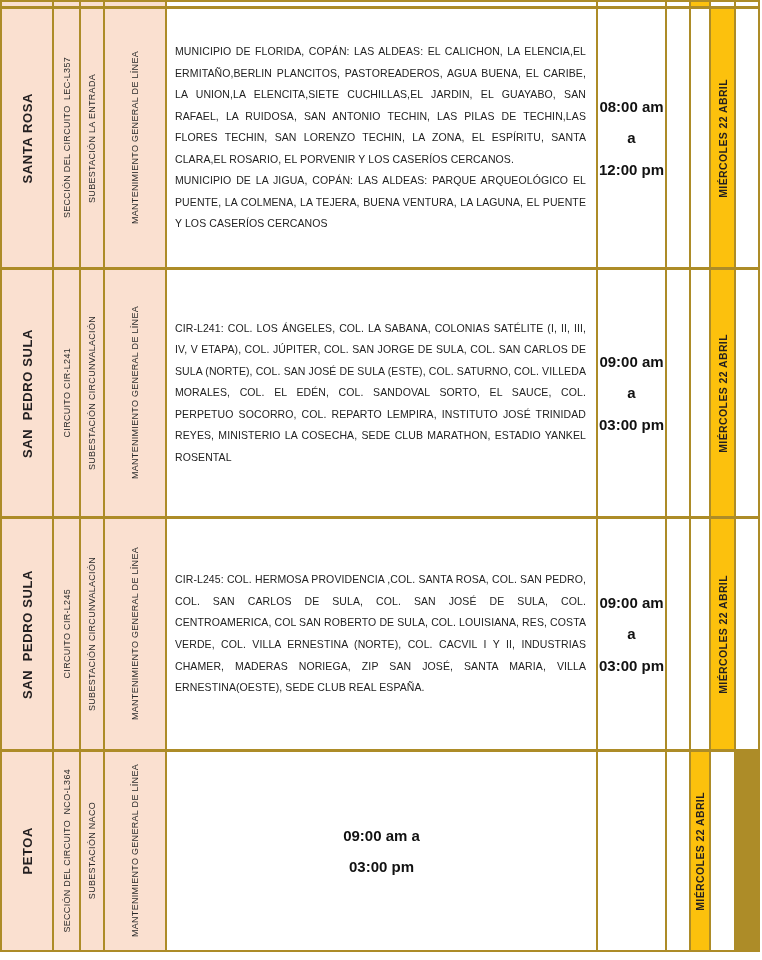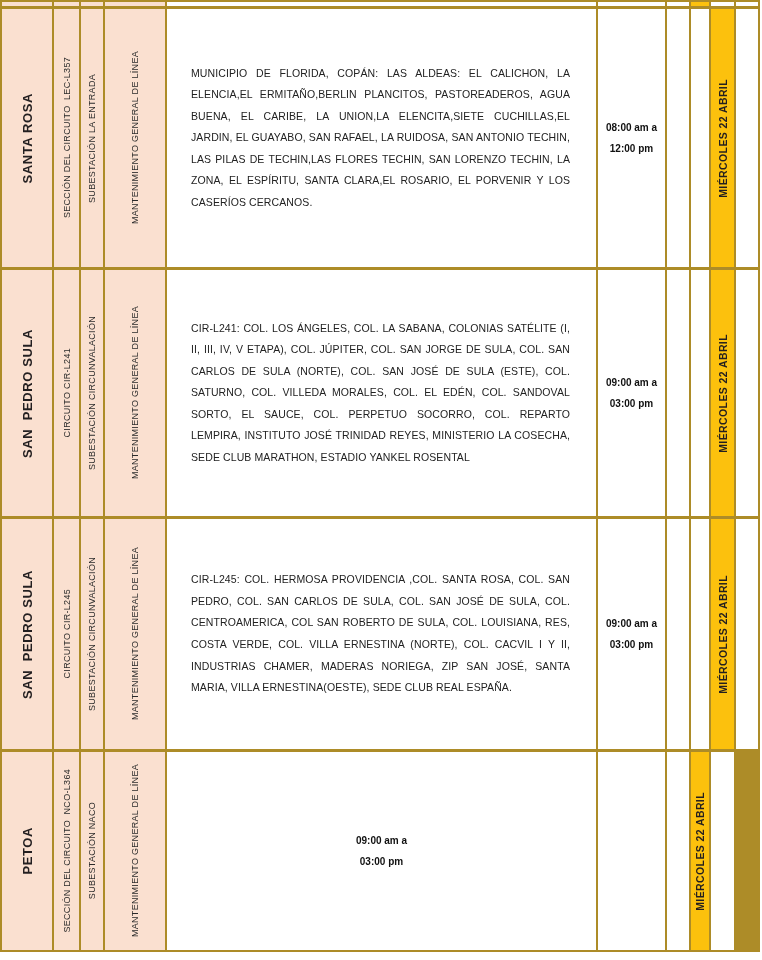--- a/index.html
+++ b/index.html
@@ -22,28 +22,28 @@
     writing-mode:vertical-rl;
     transform:rotate(180deg);
     white-space:pre;
     text-align:center;
   }
   .region-text{font-size:13px;font-weight:bold;letter-spacing:.6px;color:#231f20;}
   .hdr-text{font-size:9px;letter-spacing:.3px;color:#2a2a2a;}
   .desc{justify-content:flex-start;}
   .desc-inner{width:100%;padding:6px 10px 6px 8px;box-sizing:border-box;}
   .desc-inner p{
-    margin:16px;
+    margin:0;
     font-size:10.5px;
     line-height:2.05;
     text-align:justify;
     letter-spacing:.1px;
     color:#222;
   }
-  .time-inner{text-align:center;font-size:10px;font-weight:bold;line-height:2.1;color:#111;}
+  .time-inner{text-align:center;font-size:15px;font-weight:bold;line-height:2.1;color:#111;}
   .date-text{font-size:10.5px;font-weight:bold;letter-spacing:.4px;color:#231f20;}
 </style>
 </head>
 <body>
 
 <div class="page">
   <div class="grid">
 
     <div class="cell pink"></div>
     <div class="cell pink"></div>
@@ -64,20 +64,21 @@
     </div>
     <div class="cell pink">
       <span class="vert hdr-text">SUBESTACIÓN LA ENTRADA</span>
     </div>
     <div class="cell pink">
       <span class="vert hdr-text">MANTENIMIENTO GENERAL DE LÍNEA</span>
     </div>
     <div class="cell desc">
       <div class="desc-inner">
         <p>MUNICIPIO DE FLORIDA, COPÁN: LAS ALDEAS: EL CALICHON, LA ELENCIA,EL ERMITAÑO,BERLIN PLANCITOS, PASTOREADEROS, AGUA BUENA, EL CARIBE, LA UNION,LA ELENCITA,SIETE CUCHILLAS,EL JARDIN, EL GUAYABO, SAN RAFAEL, LA RUIDOSA, SAN ANTONIO TECHIN, LAS PILAS DE TECHIN,LAS FLORES TECHIN, SAN LORENZO TECHIN, LA ZONA, EL ESPÍRITU, SANTA CLARA,EL ROSARIO, EL PORVENIR Y LOS CASERÍOS CERCANOS.</p>
+        <p>MUNICIPIO DE LA JIGUA, COPÁN: LAS ALDEAS: PARQUE ARQUEOLÓGICO EL PUENTE, LA COLMENA, LA TEJERA, BUENA VENTURA, LA LAGUNA, EL PUENTE Y LOS CASERÍOS CERCANOS</p>
       </div>
     </div>
     <div class="cell">
       <div class="time-inner">
         <div>08:00 am a</div>
         <div>12:00 pm</div>
       </div>
     </div>
     <div class="cell"></div>
     <div class="cell"></div>

